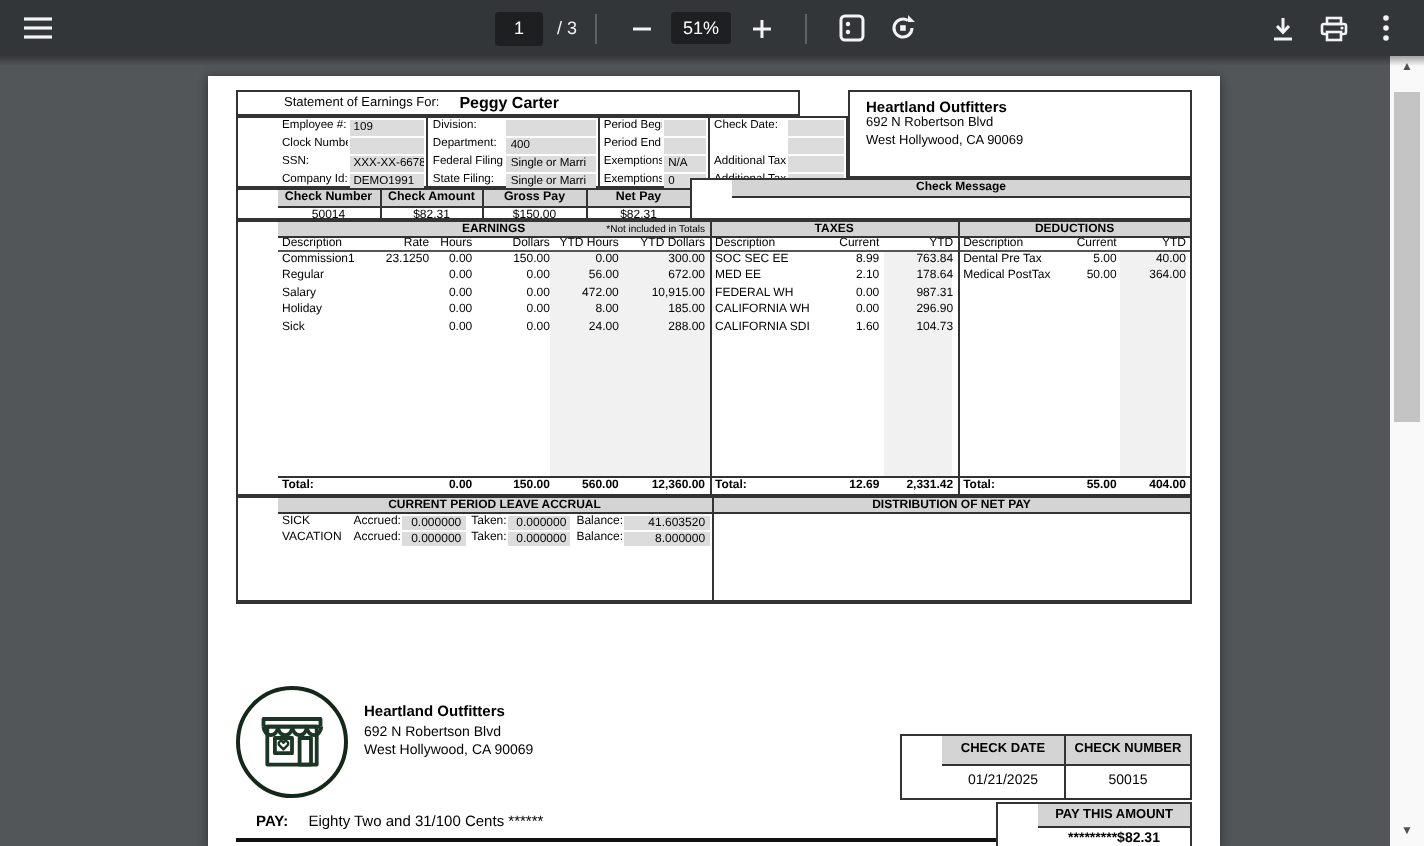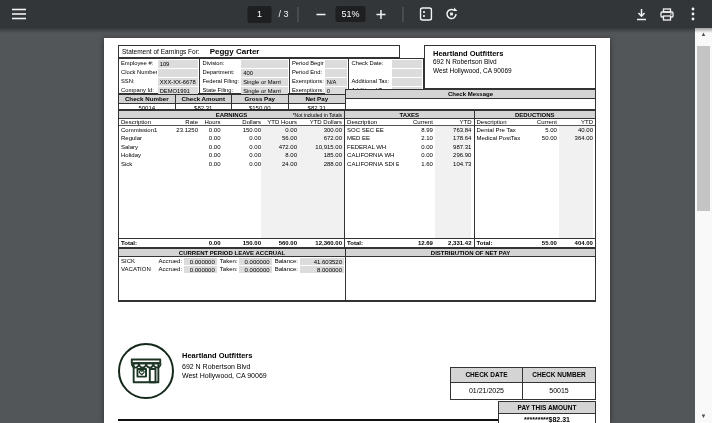--- a/index.html
+++ b/index.html
@@ -31,21 +31,21 @@
   .sb-btn { position:absolute; left:0; right:0; height:13px; color:#505050; font-size:6px;
     text-align:center; line-height:13px; cursor:pointer; }
   .sb-btn.bottom { bottom:0; }
   #sb-thumb { position:absolute; left:2px; right:2px; top:18px; height:165px;
     background:#c4c4c4; cursor:pointer; }
 
   
   #page { position:absolute; left:104px; top:38px; width:506px; height:385px; background:#fff;
     box-shadow:0 1px 5px rgba(0,0,0,.45); overflow:hidden; color:#000; }
   #stub { position:absolute; left:14px; top:7px; width:478px; height:385px; }
-  .box { border:1px solid #333; background:#fff; }
+  .box { border:1px solid #333; background:#fff;padding-left:20px; }
   .abs { position:absolute; }
 
   
   .trow { display:flex; height:8.4px; line-height:8.4px; font-size:6px; }
   .tcell { white-space:nowrap; overflow:hidden; padding:0 2px; }
   .tcell.l { text-align:left; } .tcell.r { text-align:right; } .tcell.c { text-align:center; }
   .tcell.val { background:#dcdcdc; margin:0.5px 1px; line-height:8px; }
 
   
   .sec-hdr { position:relative; height:8px; line-height:8px; background:#d4d4d4;
@@ -547,20 +547,24 @@
               <div class="tcell c" style="width: 50%;">50015</div>
             </div>
           </div>
       </div>
 
       <div id="pay-amount" class="box">
         <div class="sec-hdr">PAY THIS AMOUNT</div>
         <div class="pay-val">*********$82.31</div>
       </div>
 
+      <div id="pay-line">
+        <span class="pay-lbl">PAY:</span>
+        <span>Eighty Two and 31/100 Cents ******</span>
+      </div>
 
       <div id="bottom-line"></div>
     </div>
   </div>
 
   <div id="scrollbar">
     <div class="sb-btn">▲</div>
     <div id="sb-thumb"></div>
     <div class="sb-btn bottom">▼</div>
   </div>

